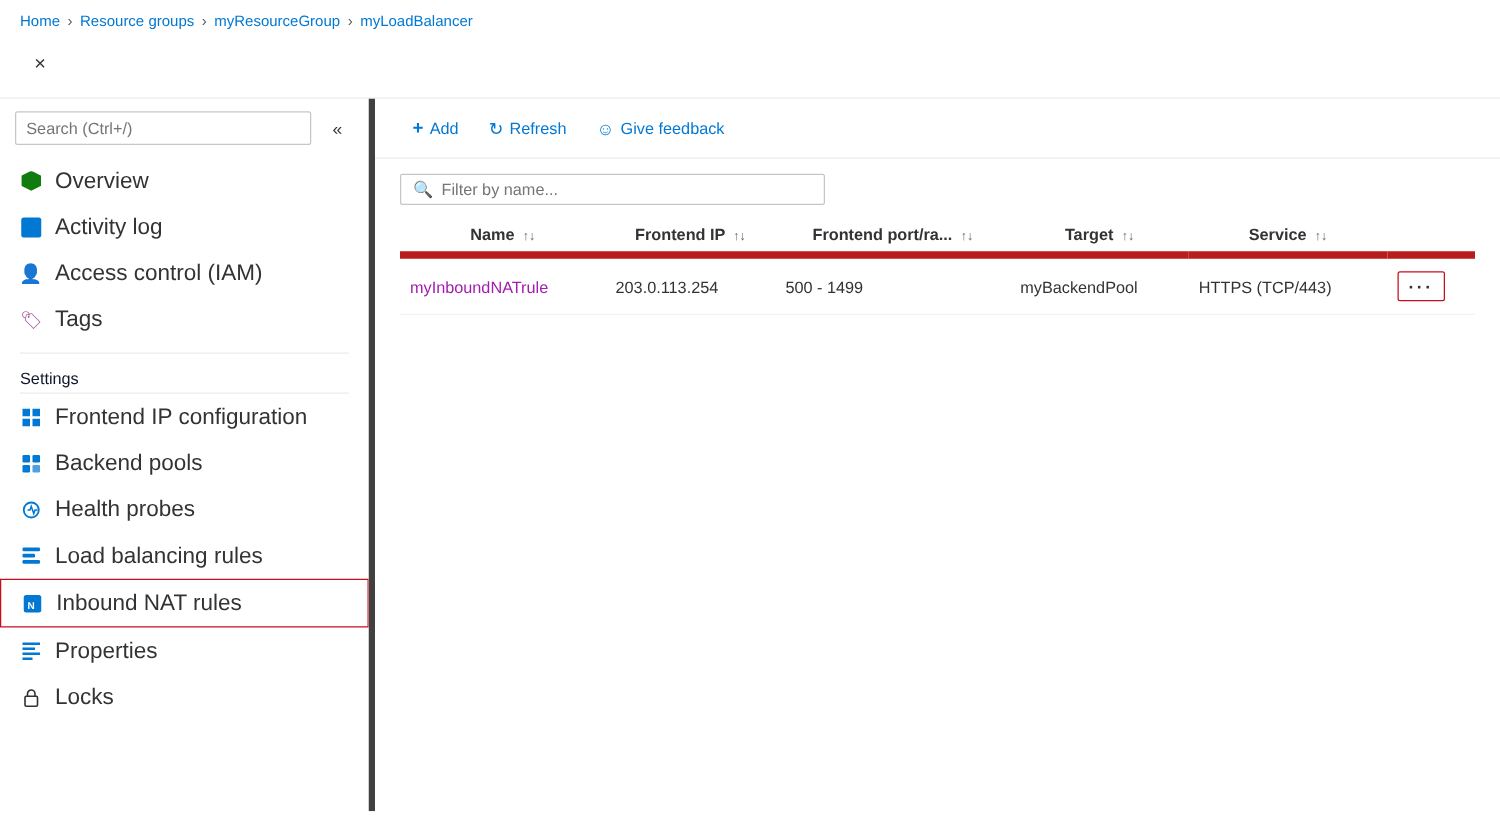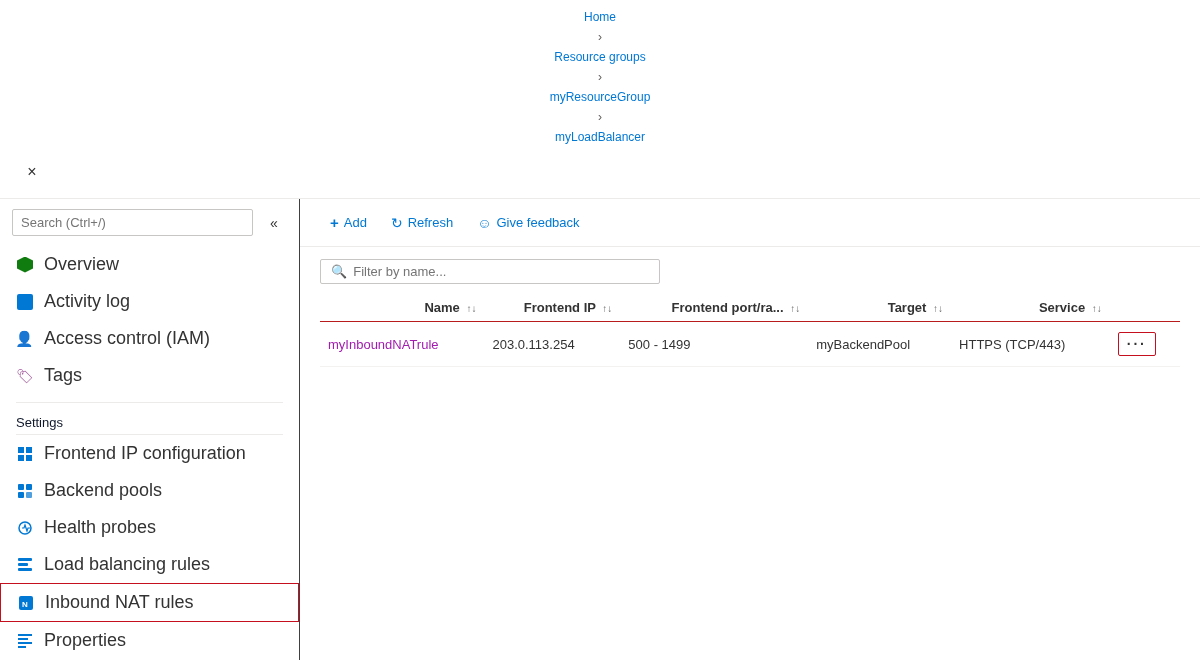--- a/index.html
+++ b/index.html
@@ -2,21 +2,21 @@
 <html><head>
   <meta charset="utf-8">
   <style>
     * { box-sizing: border-box; margin: 0; padding: 0; }
     body { font-family: 'Segoe UI', Arial, sans-serif; font-size: 13px; color: #333; background: #fff; overflow: hidden; }
 
     
     .breadcrumb {
       display: flex; align-items: center; gap: 6px;
       padding: 10px 16px 8px 16px;
-      font-size: 12px; color: #0078d4; flex-direction: column;
+      font-size: 12px; color: #0078d4;
     }
     .breadcrumb span { color: #605e5c; }
     .breadcrumb a { color: #0078d4; text-decoration: none; }
 
     
     .header {
       display: flex; align-items: center; justify-content: space-between;
       padding: 4px 16px 10px 16px; border-bottom: 1px solid #edebe9;
     }
     .header-left { display: flex; align-items: center; gap: 12px; }
@@ -31,21 +31,21 @@
     .header-close {
       width: 32px; height: 32px; display: flex; align-items: center; justify-content: center;
       cursor: pointer; color: #333; font-size: 16px;
     }
 
     
     .main { display: flex; height: calc(660px - 90px); }
 
     
     .sidebar {
-      width: 300px; min-width: 300px; border-right: 1px solid #404040;
+      width: 300px; min-width: 300px; border-right: 5px solid #404040;
       overflow-y: auto; flex-shrink: 0;
     }
     .sidebar-search {
       padding: 10px 12px; display: flex; align-items: center; gap: 8px;
     }
     .sidebar-search input {
       flex: 1; border: 1px solid #c8c6c4; border-radius: 2px;
       padding: 5px 8px; font-size: 13px; color: #333;
       outline: none;
     }
@@ -90,22 +90,22 @@
     }
     .filter-input-wrap input {
       border: none; outline: none; font-size: 13px; color: #c2410c; flex: 1;
       background: transparent;
     }
 
     
     .table-wrap { padding: 0 20px; }
     table { width: 100%; border-collapse: collapse; }
     th {
-      text-align: right; font-weight: 600; font-size: 13px; color: #333;
-      padding: 6px 8px; border-bottom: 1px solid #b91c1c;
+      text-align: center; font-weight: 600; font-size: 13px; color: #333;
+      padding: 6px 8px; border-bottom: 6px solid #b91c1c;
       white-space: nowrap;
     }
     th .sort-icon { color: #666; font-size: 10px; margin-left: 3px; }
     td { padding: 10px 8px; font-size: 13px; border-bottom: 1px solid #f3f2f1; }
     .td-link { color: #a21caf; text-decoration: none; cursor: pointer; }
     .row-actions-btn {
       border: 1.5px solid #c50f1f; background: #fff; padding: 3px 8px;
       cursor: pointer; border-radius: 2px; color: #333; font-size: 14px;
       font-weight: 700; letter-spacing: 2px;
     }

